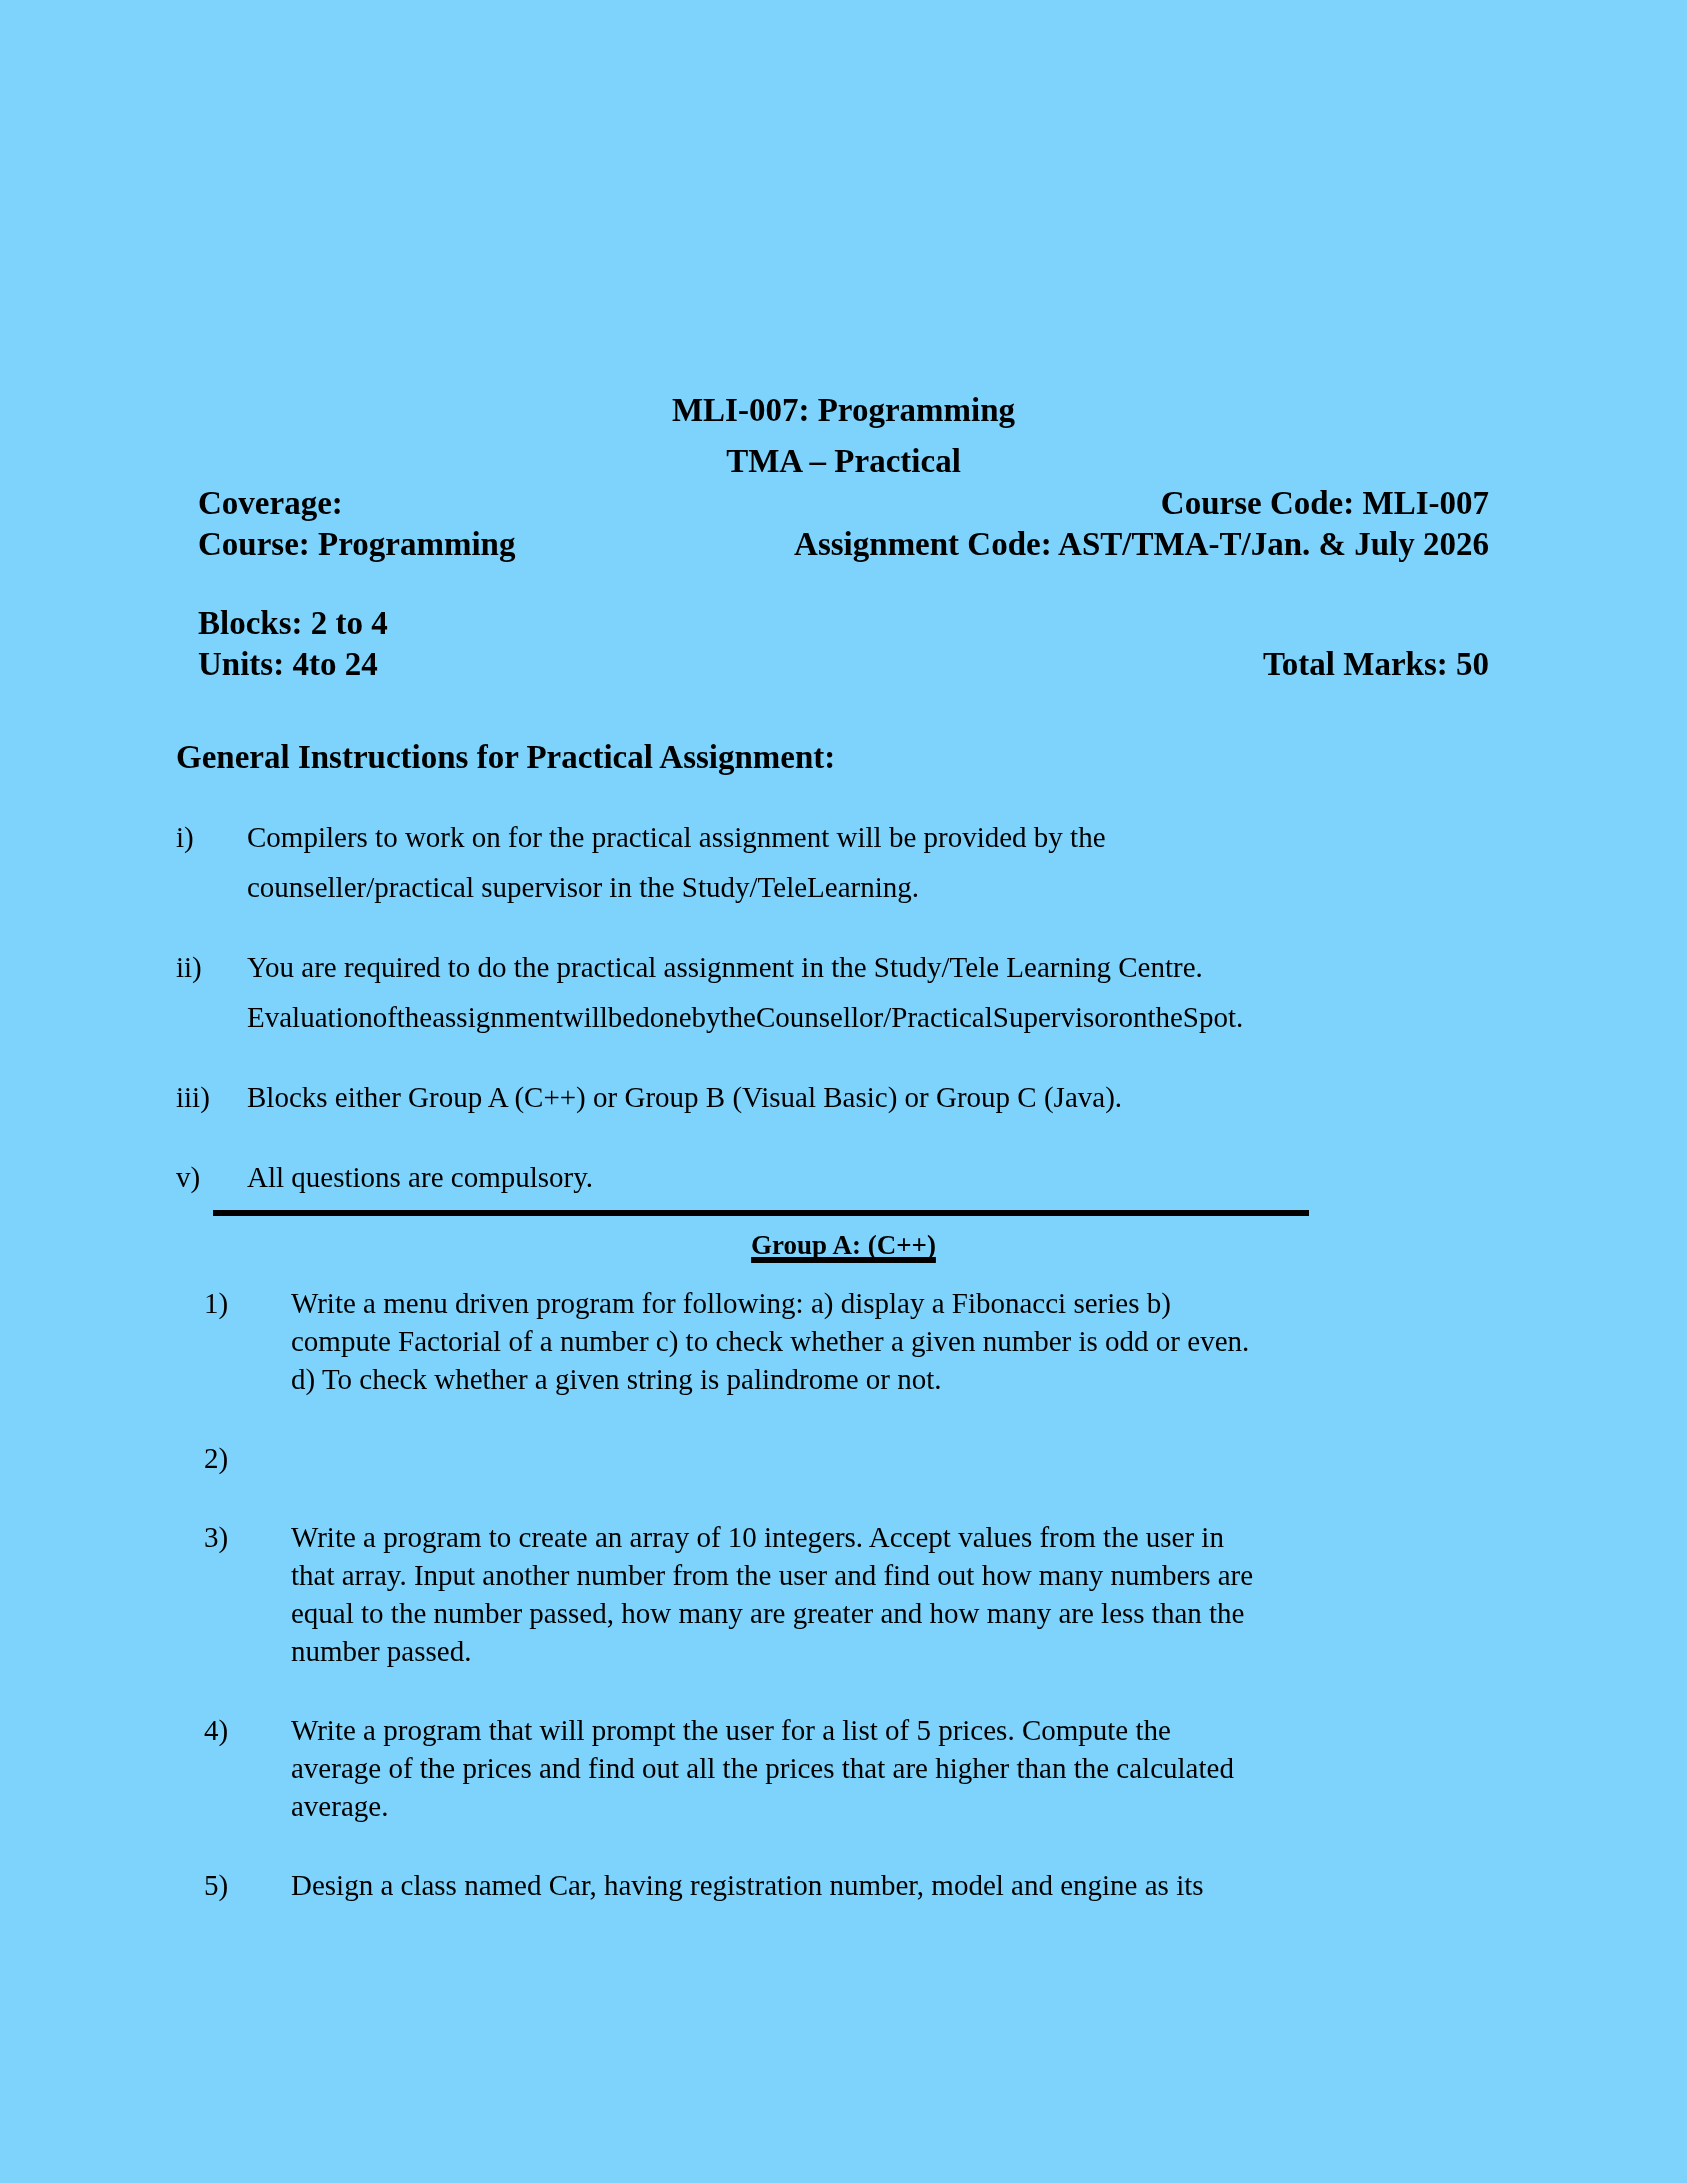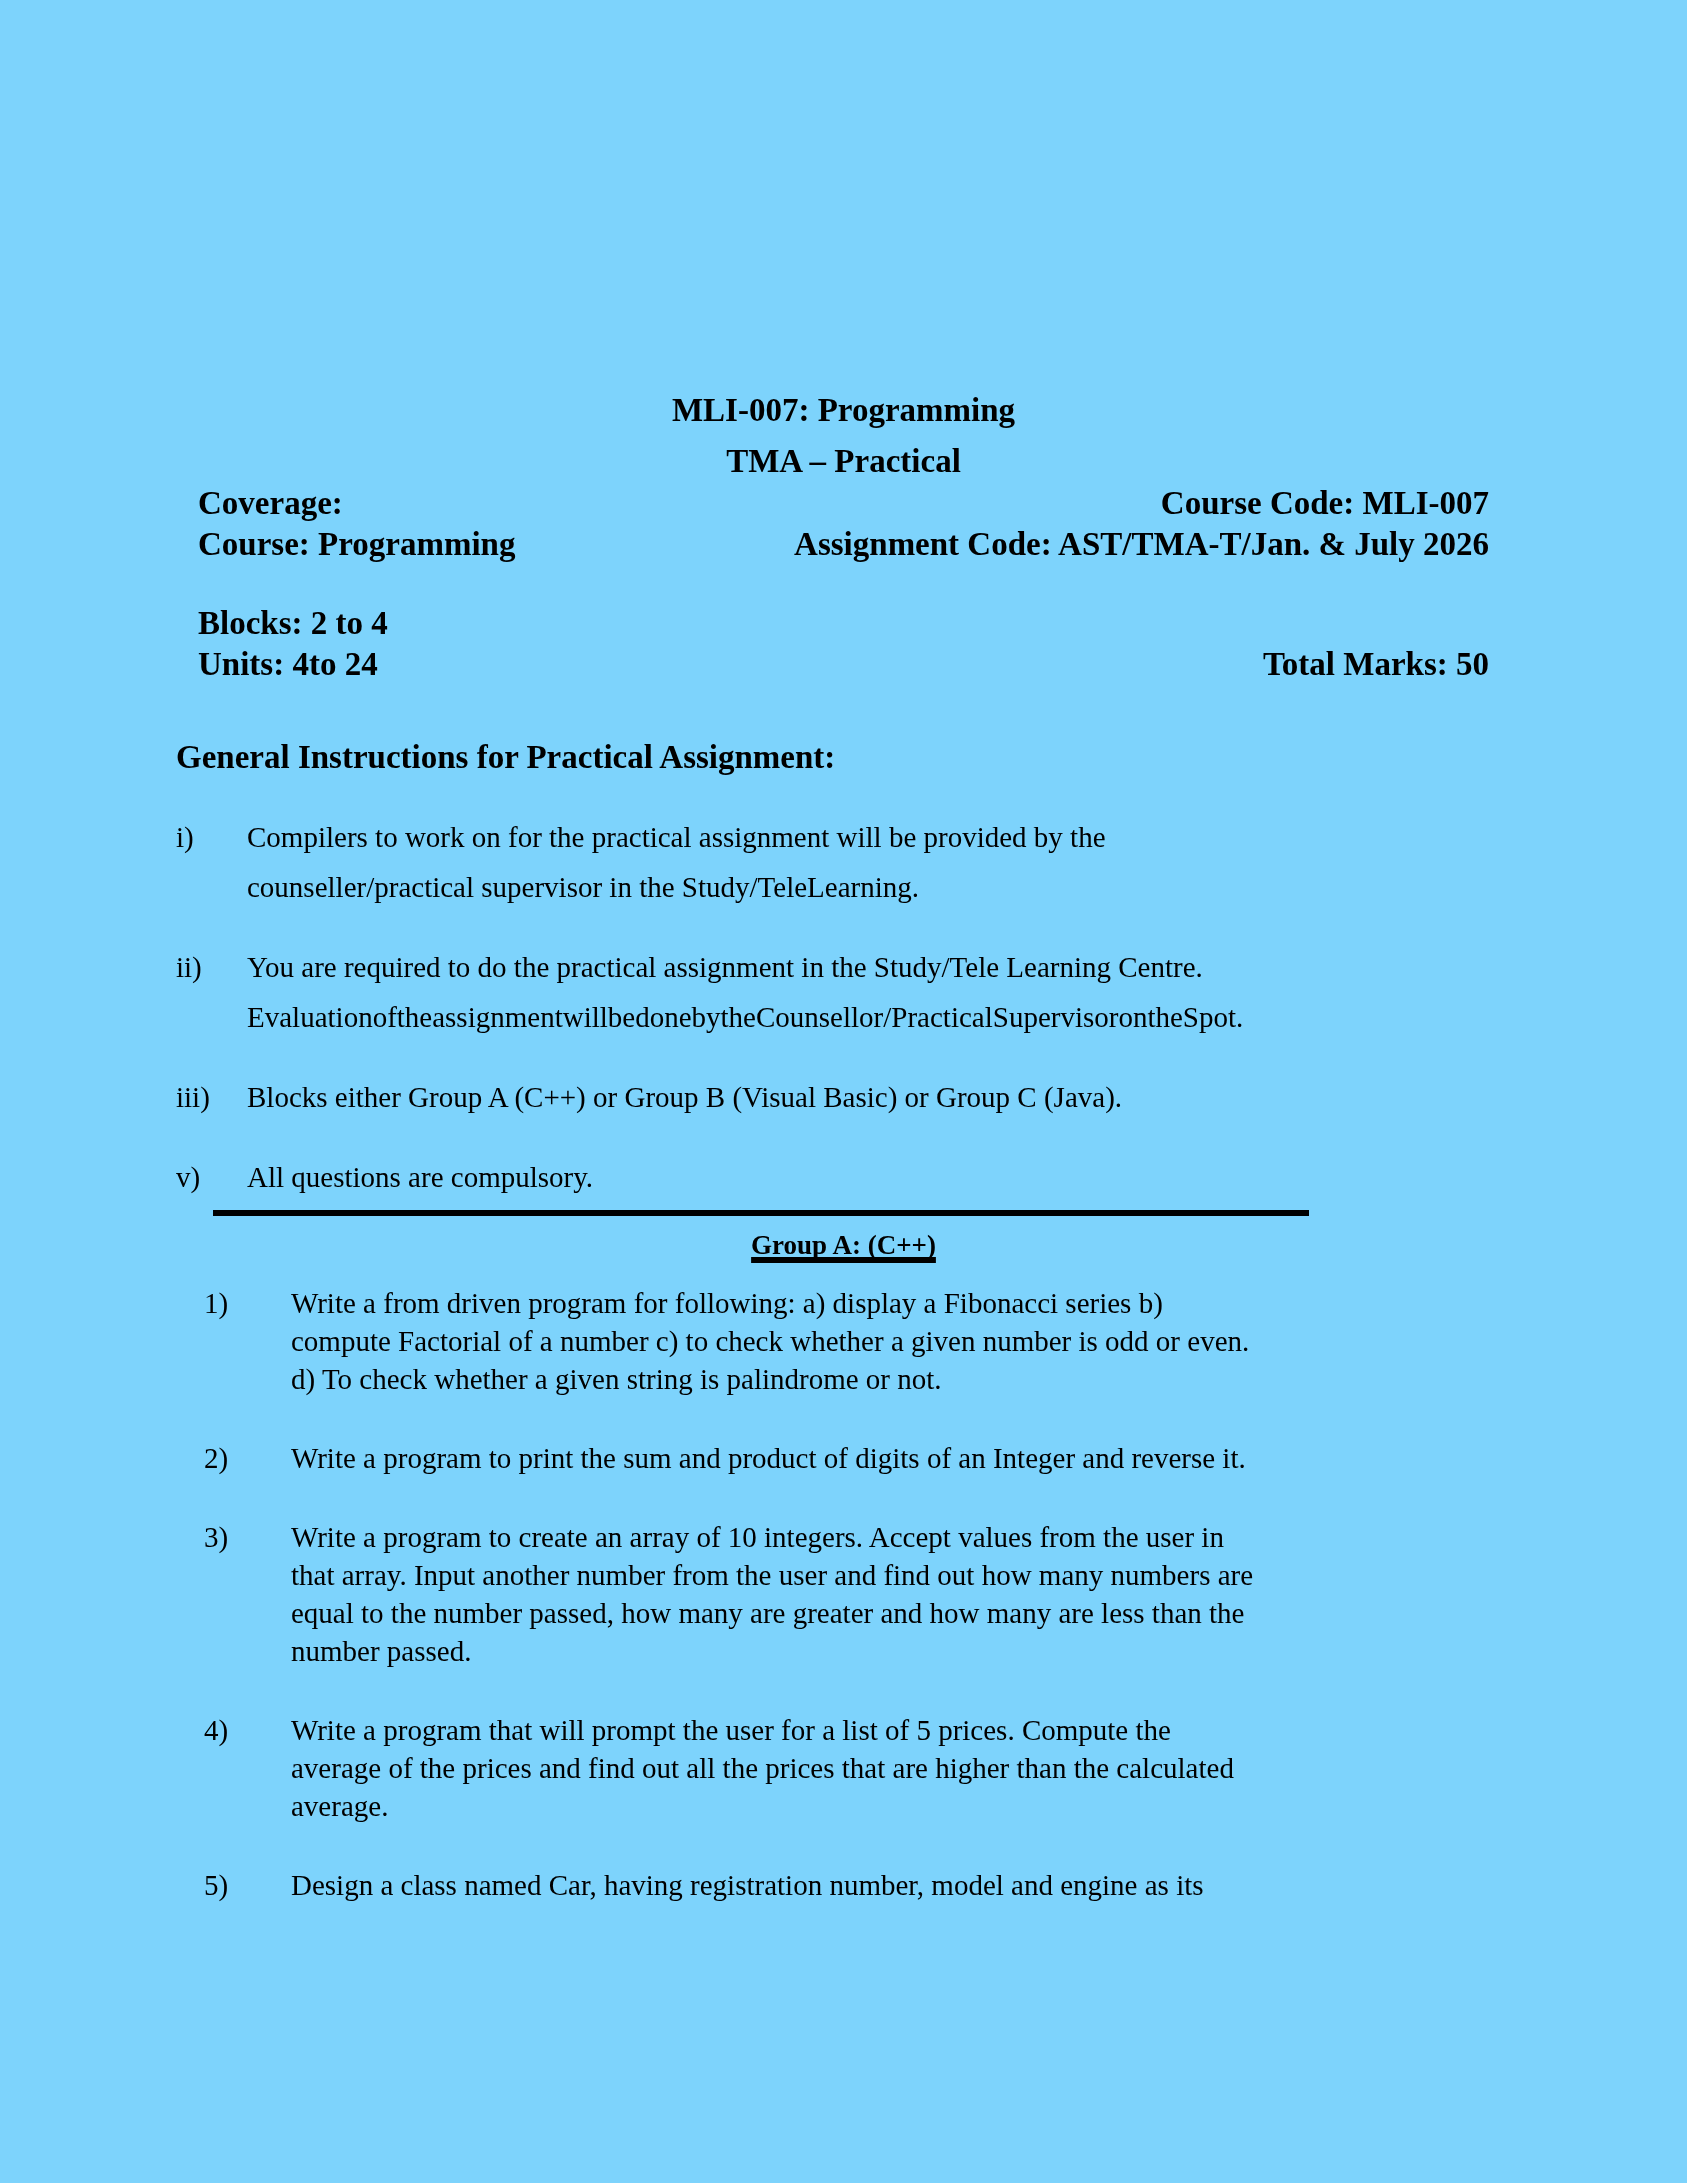--- a/index.html
+++ b/index.html
@@ -106,27 +106,26 @@
 
   <div class="separator"></div>
 
   <div class="group-heading">
     <span>Group A: (C++)</span>
   </div>
 
   <div class="q-list">
     <div class="q-item">
       <span class="q-marker">1)</span>
-      <span class="q-text">Write a from driven program for following:  a) display a Fibonacci series b)
+      <span class="q-text">Write a menu driven program for following:  a) display a Fibonacci series b)
 compute Factorial of a number c) to check whether a given number is odd or even.
 d) To check whether a given string is palindrome or not.</span>
     </div>
     <div class="q-item">
       <span class="q-marker">2)</span>
-      <span class="q-text">Write a program to print the sum and product of digits of an Integer and reverse it.</span>
     </div>
     <div class="q-item">
       <span class="q-marker">3)</span>
       <span class="q-text">Write a program to create an array of 10 integers. Accept values from the user in
 that array. Input another number from the user and find out how many numbers are
 equal to the number passed, how many are greater and how many are less than the
 number passed.</span>
     </div>
     <div class="q-item">
       <span class="q-marker">4)</span>

